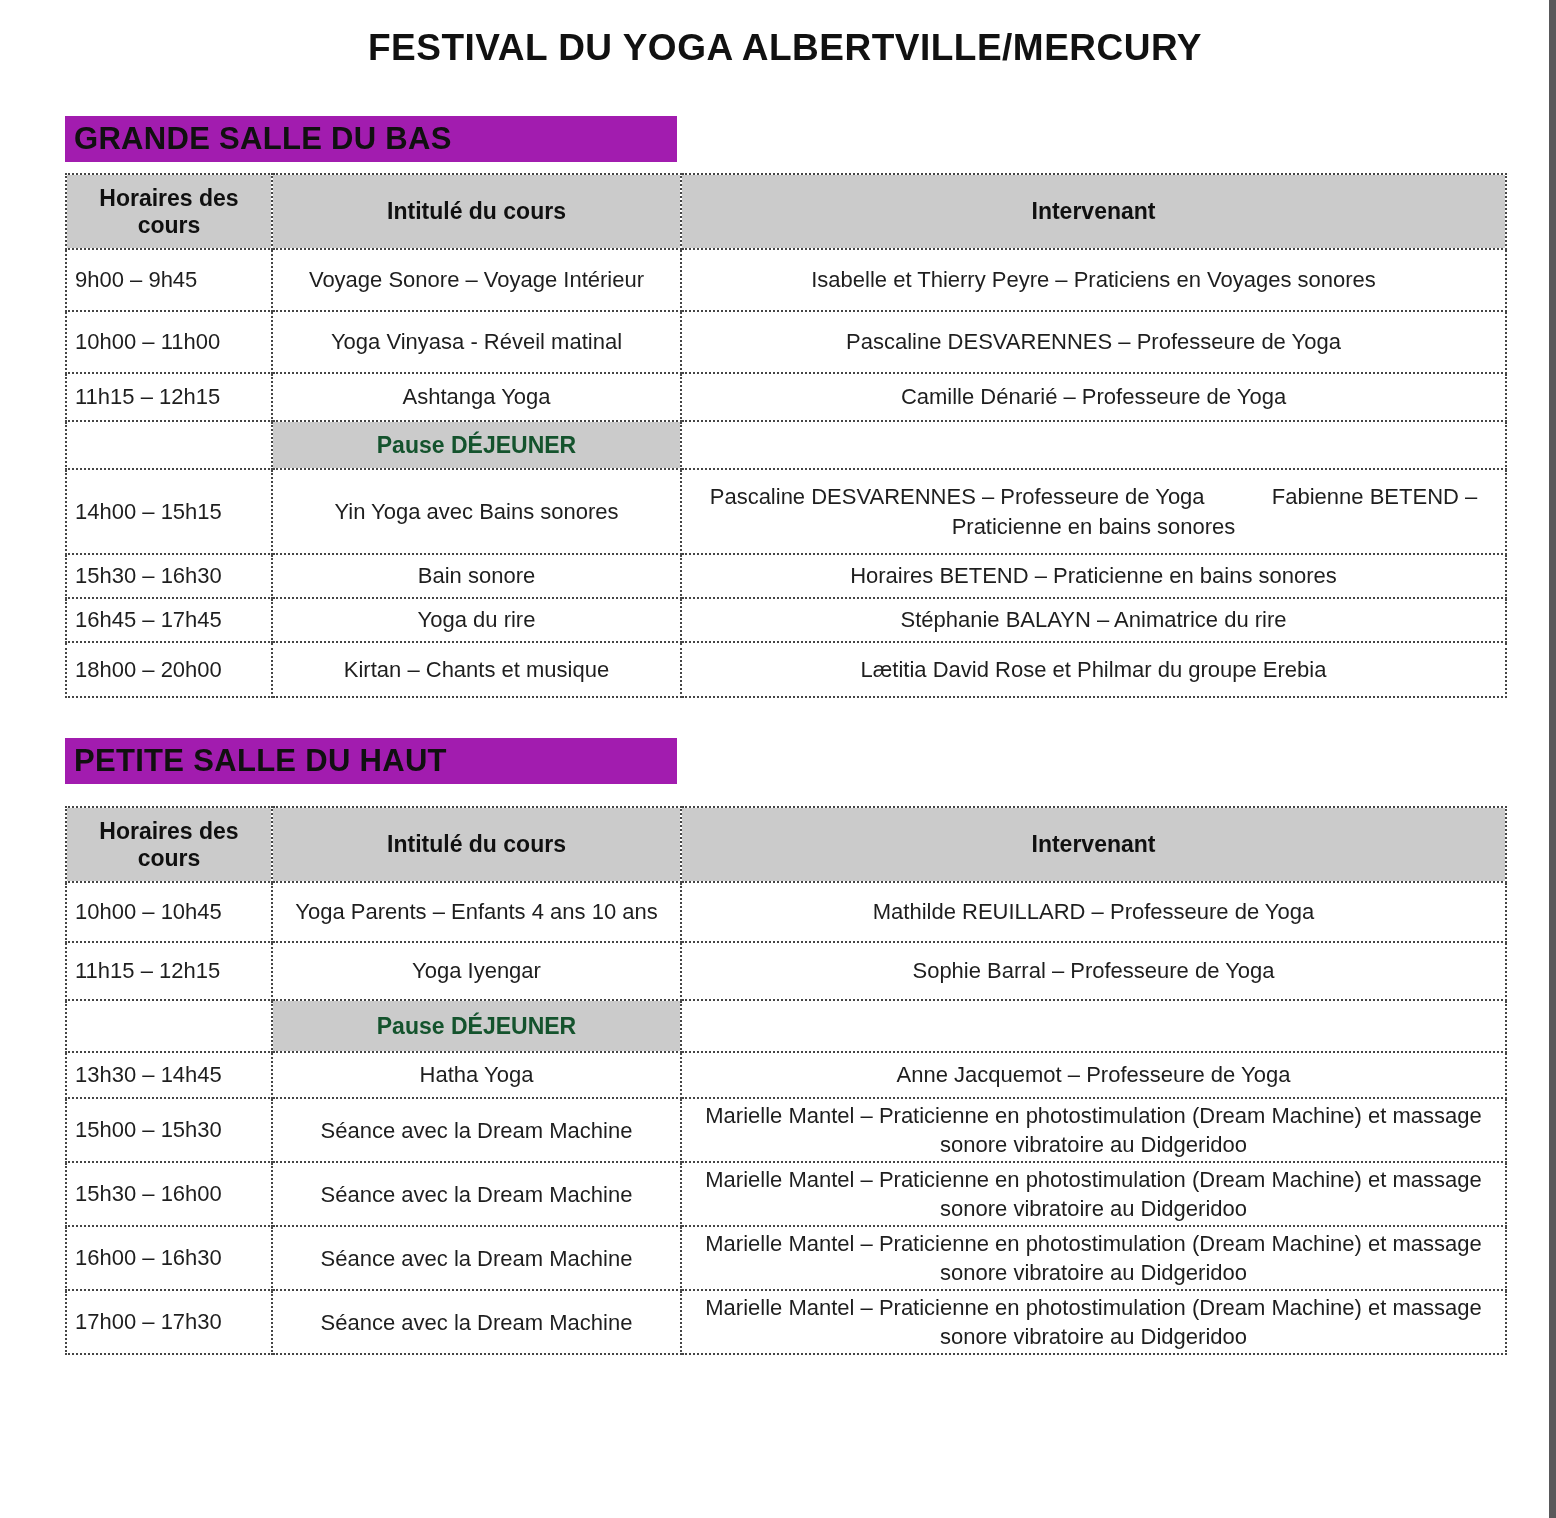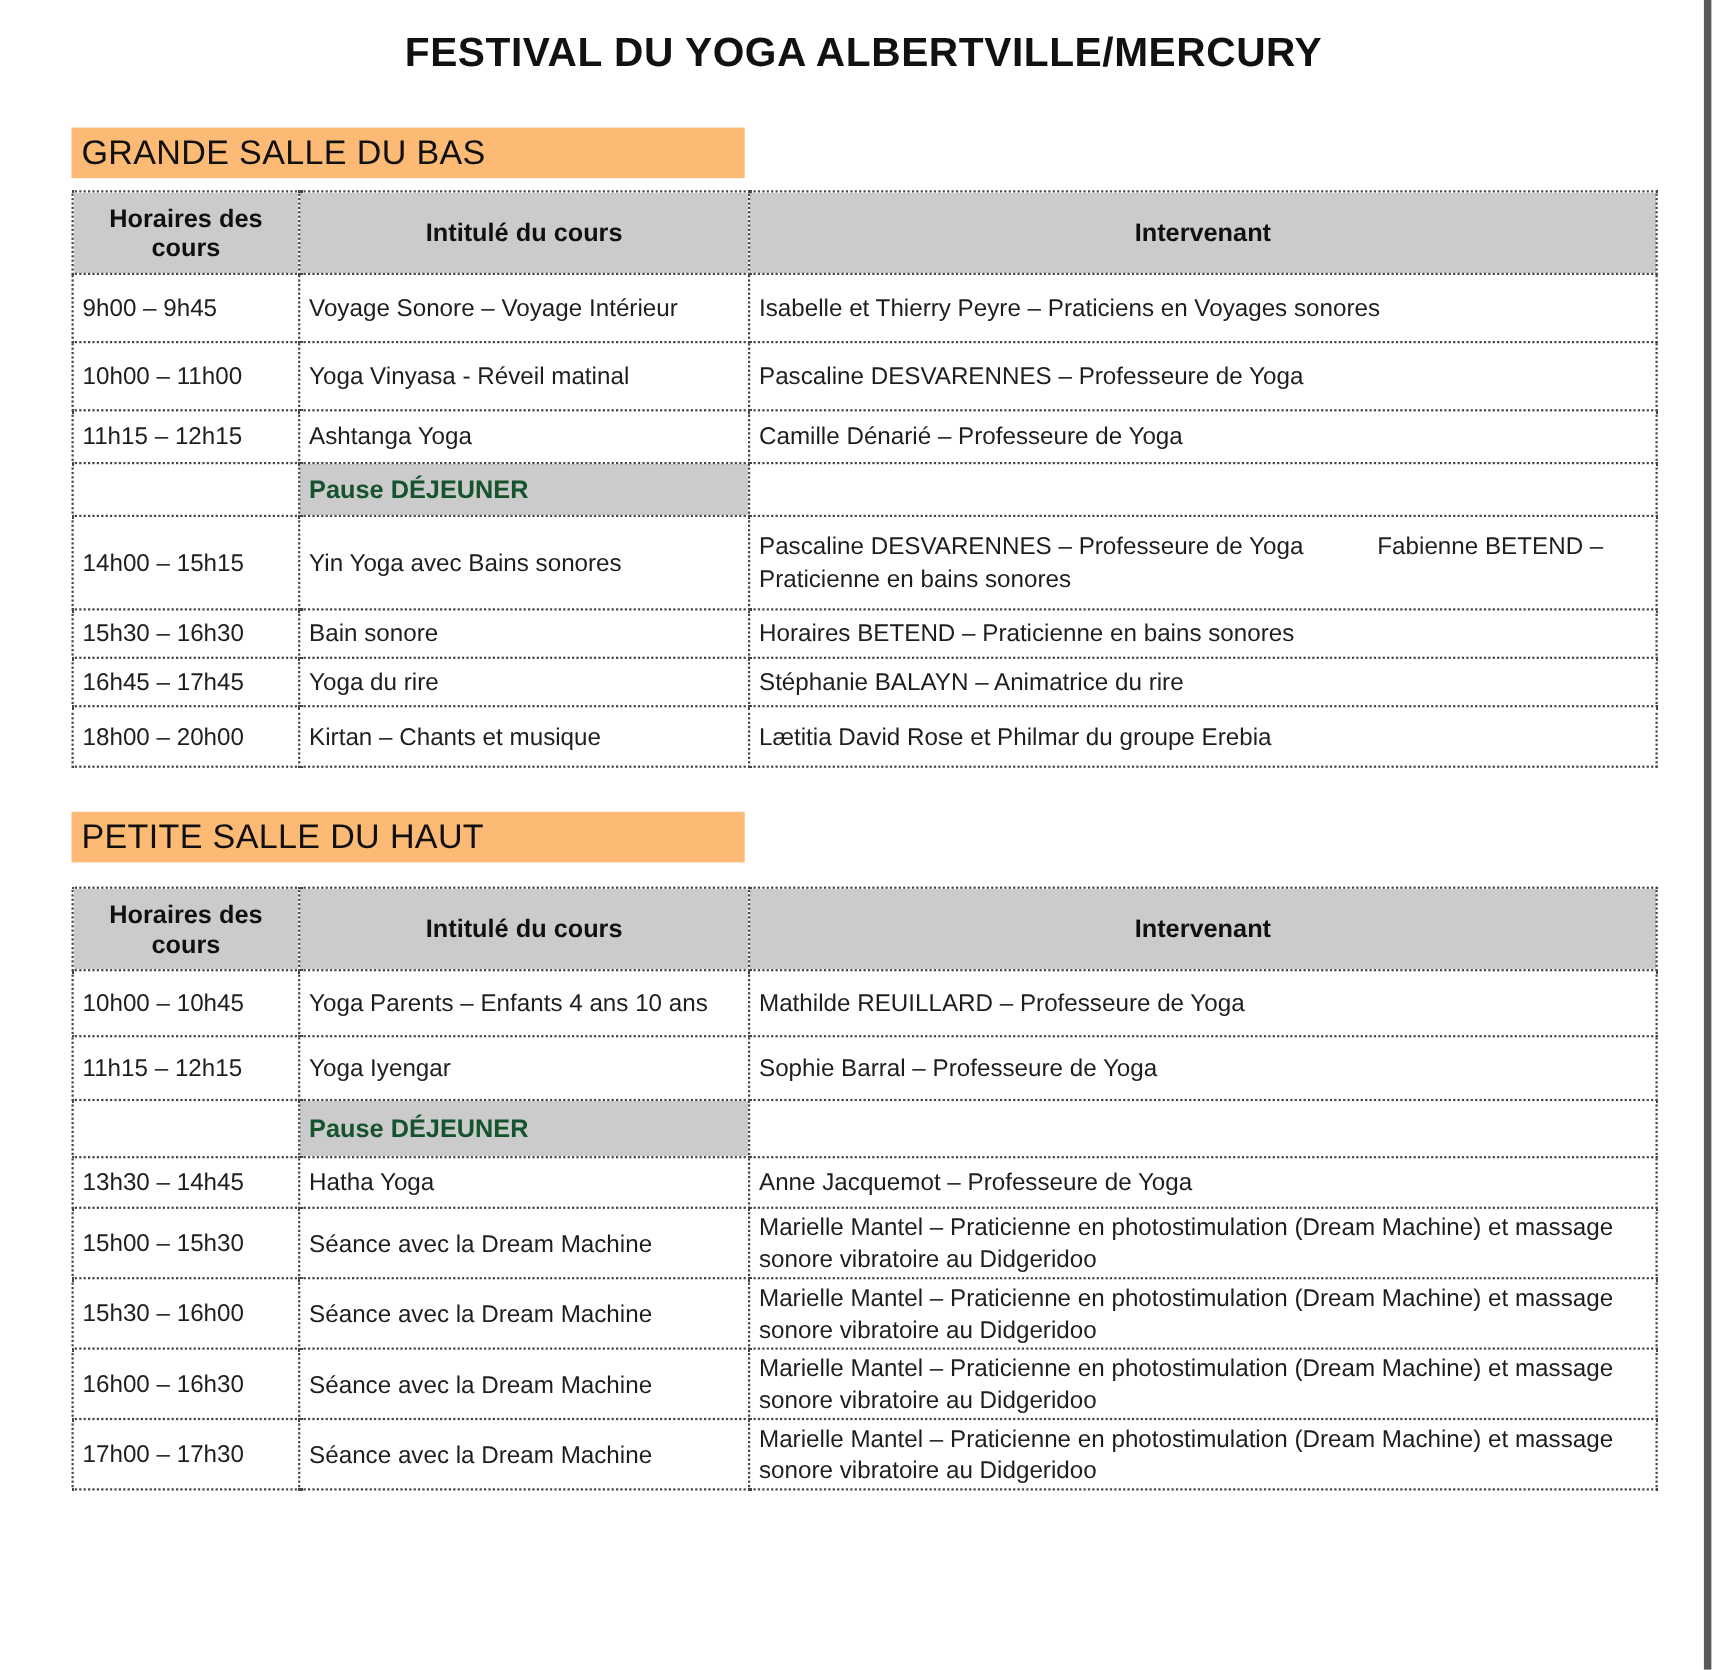--- a/index.html
+++ b/index.html
@@ -24,22 +24,22 @@
     margin-top:26px;
     text-align:center;
     font-weight:bold;
     color:#111111;
   }
   .doc-title .line1 { font-size:37px; line-height:44px; letter-spacing:0.5px; }
   .doc-title .line2 { font-size:35px; line-height:44px; }
   .section-bar {
     margin-top:46px;
     width:612px; height:46px;
-    background:#fdba74;
-    font-size:31px; font-weight:normal;
+    background:#a21caf;
+    font-size:31px; font-weight:bold;
     line-height:46px;
     padding-left:9px;
     box-sizing:border-box;
     color:#101010;
     letter-spacing:0.3px;
   }
   .section-bar.second { margin-top:40px; }
   table.schedule {
     margin-top:11px;
     width:1440px;
@@ -60,21 +60,21 @@
   }
   .schedule thead th {
     background:#cbcbcb;
     font-weight:bold;
     text-align:center;
     font-size:23px;
     height:75px;
     color:#101010;
   }
   .cell-time { text-align:left; }
-  .cell-course, .cell-speaker { text-align:left; line-height:1.32; }
+  .cell-course, .cell-speaker { text-align:center; line-height:1.32; }
   .pause-cell {
     background:#cbcbcb;
     font-weight:bold;
     font-size:23px;
     color:#14532d;
   }
   
   .t1-r0 td { height:62px; }
   .t1-r1 td { height:62px; }
   .t1-r2 td { height:48px; }

